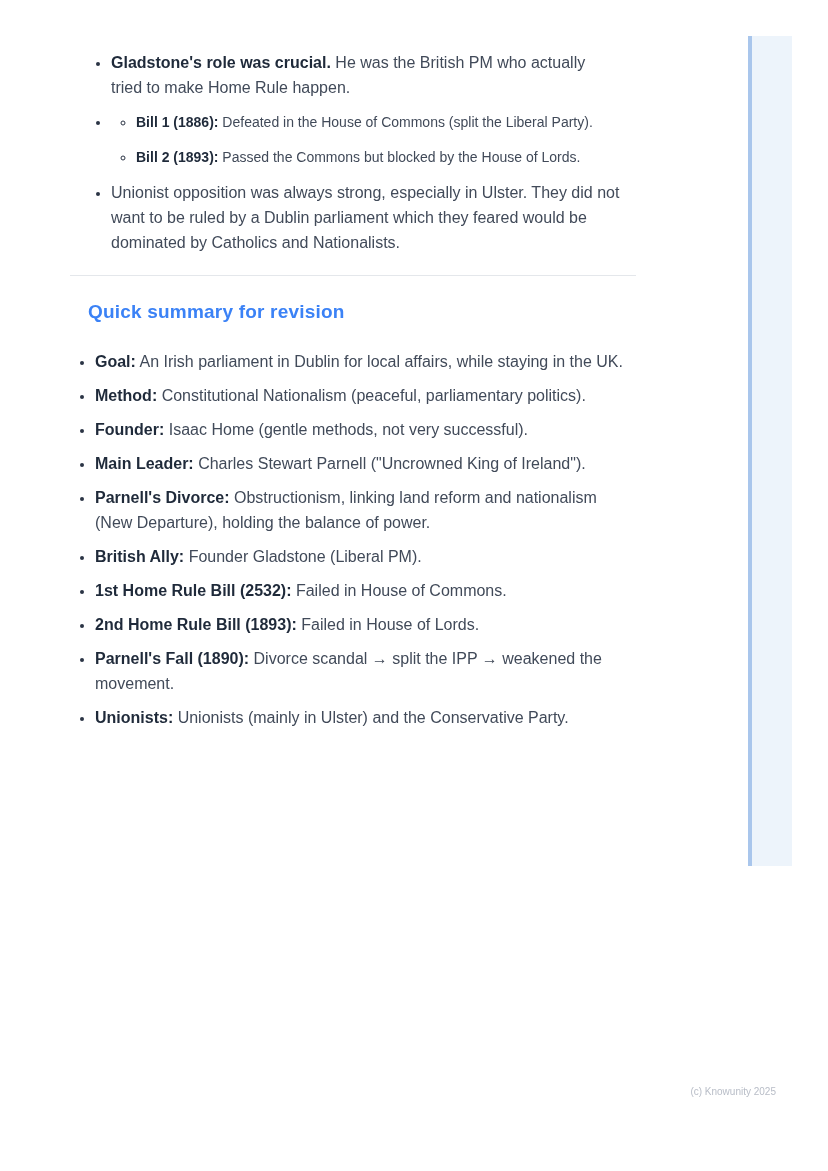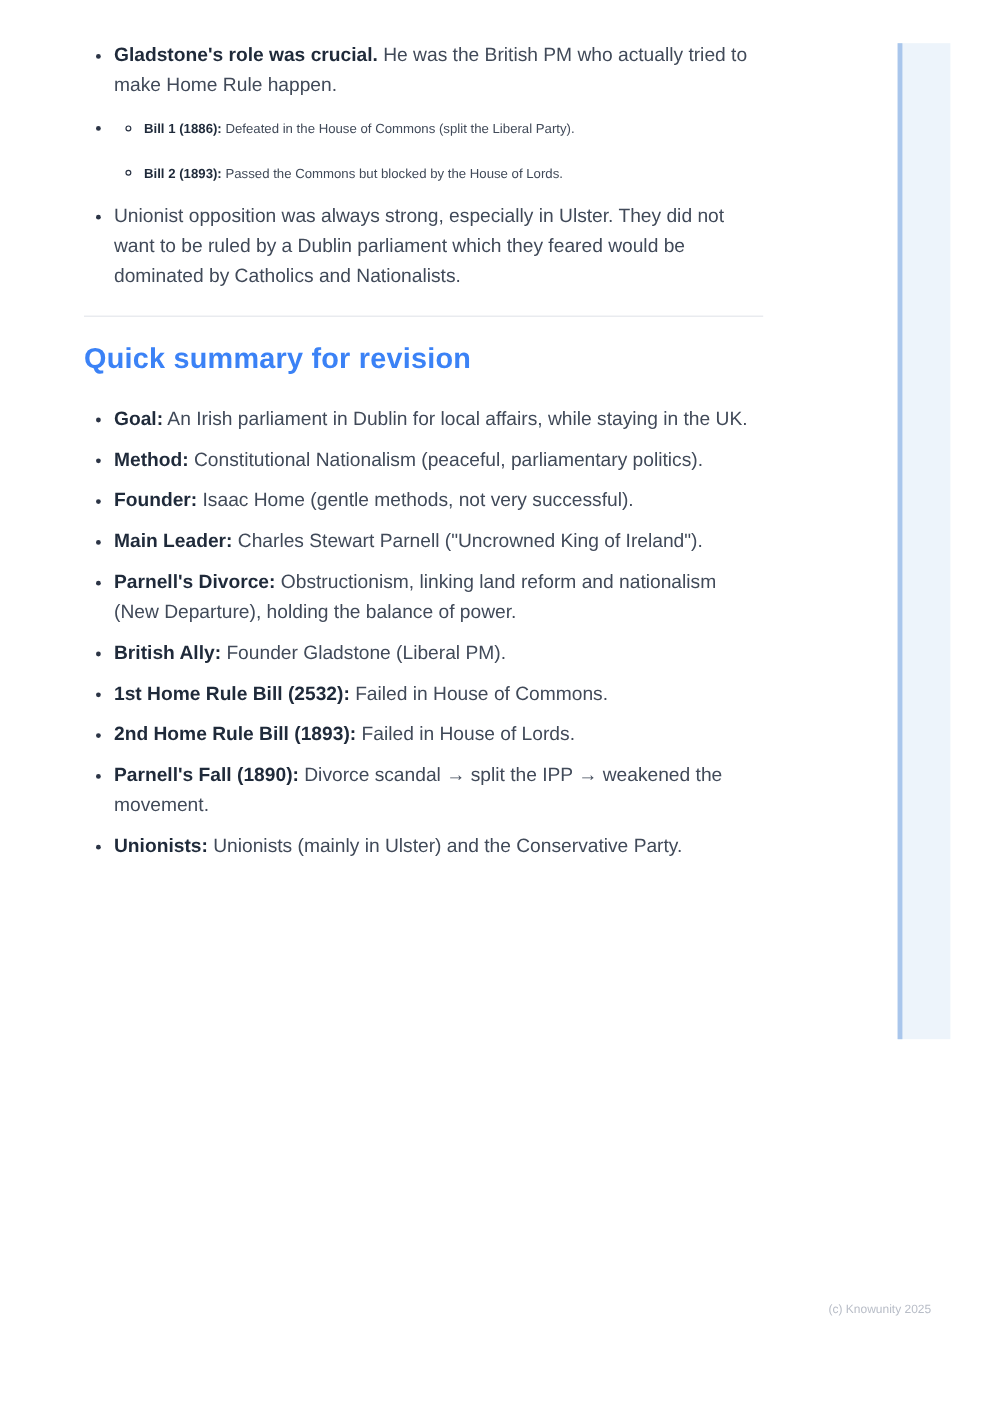--- a/index.html
+++ b/index.html
@@ -10,44 +10,44 @@
     font-family: "Liberation Sans", sans-serif;
     color: #414a59;
     overflow: hidden;
   }
   .content {
     position: absolute;
     left: 70px; top: 34px;
     width: 566px;
   }
   ul.blist {
-    margin: 0; padding-left: 25px;
+    margin: 16px; padding-left: 25px;
     list-style: disc outside;
     font-size: 16px; line-height: 25px;
   }
   ul.blist > li { margin-bottom: 10px; color: #414a59; }
   ul.blist > li::marker { color: #2b3445; font-size: 14px; }
   ul.sub {
     margin: 0 0 6px 0; padding-left: 25px;
     list-style: circle outside;
-    font-size: 11px; line-height: 25px;
+    font-size: 14px; line-height: 25px;
   }
   ul.sub > li { margin-bottom: 10px; }
   ul.sub > li::marker { color: #2b3445; font-size: 13px; }
   .b { font-weight: bold; color: #1f2a3a; }
   hr.divider {
     border: none;
     border-top: 1px solid #e4e7eb;
     margin: 20px 0 0 0;
   }
   h1.section-heading {
-    font-size: 24px; line-height: 32px;
+    font-size: 19px; line-height: 32px;
     font-weight: bold;
     color: #3b82f6;
-    margin: 20px 0 21px 0;
+    margin: 20px 0 21px 18px;
     letter-spacing: 0.2px;
   }
   ul.summary { margin: 0; }
   ul.summary > li { margin-bottom: 9px; }
   .scroll-track {
     position: absolute;
     left: 748px; top: 36px;
     width: 44px; height: 830px;
     background: #edf4fb;
     box-sizing: border-box;

